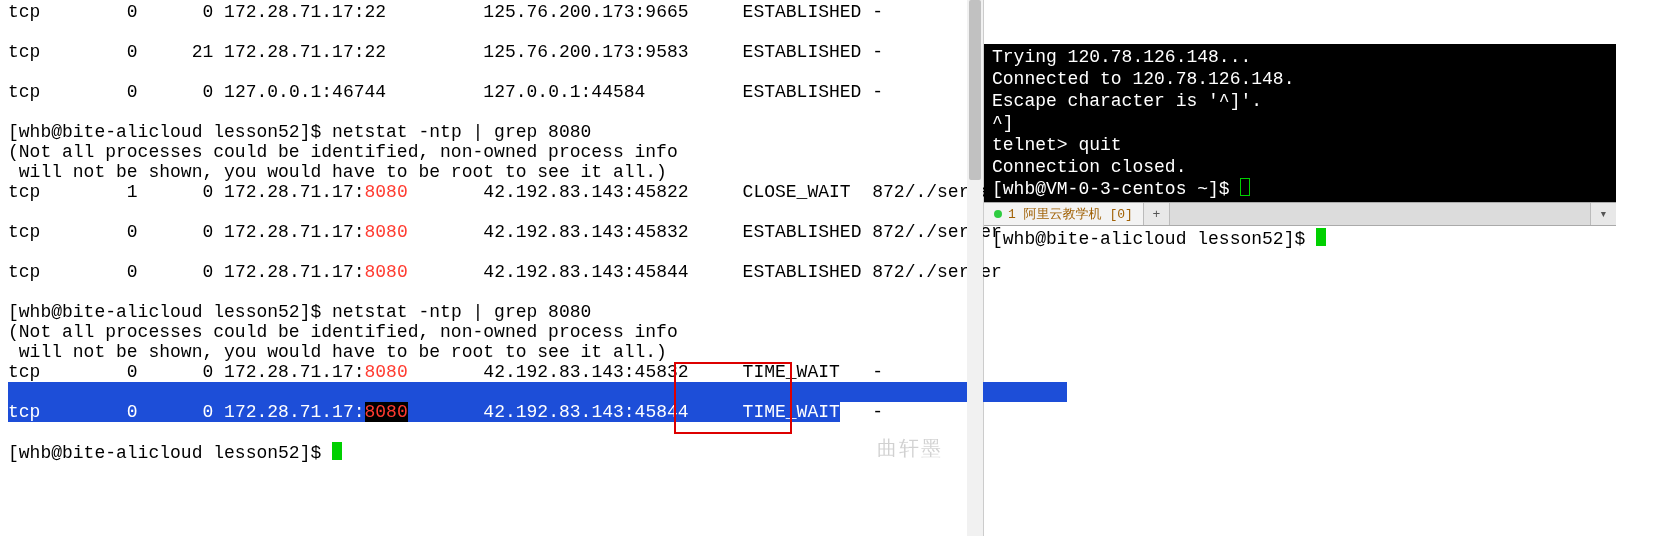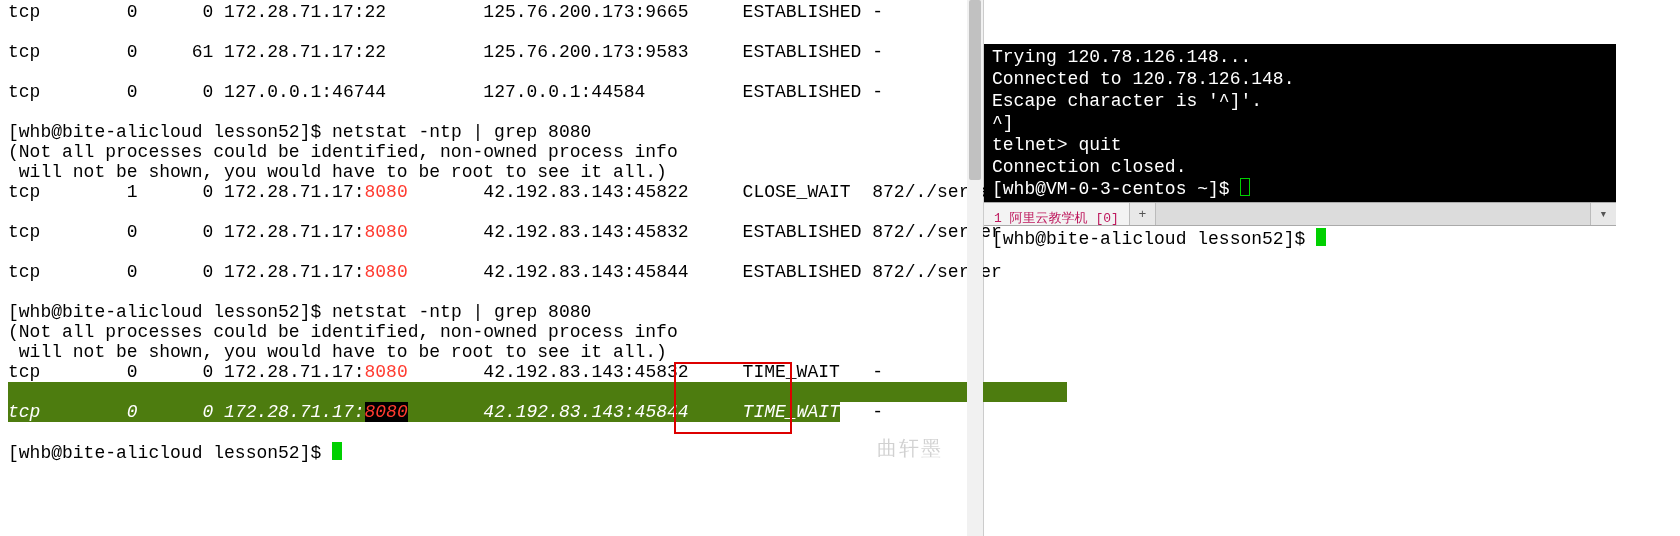--- a/index.html
+++ b/index.html
@@ -41,22 +41,21 @@
   .right-tabbar {
     height:24px; background:#dcdcdc;
     display:flex; align-items:stretch;
     border-top:1px solid #aaa; border-bottom:1px solid #aaa;
     font-size:13px;
   }
   .tab {
     display:flex; align-items:center; gap:6px;
     padding:0 10px; background:#f3f3f3;
     border-right:1px solid #bbb;
-    color:#be185d;
-    flex-direction:column;
+    color:#a16207;
   }
   .tab .dot{ width:8px;height:8px;border-radius:50%;background:#2ecc40;}
   .tab-add {
     width:26px; display:flex; align-items:center; justify-content:center;
     color:#555; border-right:1px solid #bbb; background:#e8e8e8;
   }
   .tab-menu {
     margin-left:auto; width:26px;
     display:flex;align-items:center;justify-content:center;
     color:#555; background:#e8e8e8; border-left:1px solid #bbb;
@@ -65,21 +64,21 @@
     background:#000; color:#fff;
     padding:2px 8px; line-height:22px; font-size:18px;
   }
   .right-bottom {
     background:#fff; color:#000;
     padding:2px 8px; line-height:22px; font-size:18px;
     flex:1;
   }
   .port-hl { color:#ff3b30; }
   .port-hl-inv { color:#ff3b30; background:#000; }
-  .sel-black { background:#4d7c0f; color:#fff;font-style:italic; }
+  .sel-black { background:#1d4ed8; color:#fff; }
   .green-cursor{
     display:inline-block; width:10px; height:18px;
     background:#00d000; vertical-align:-2px;
   }
   .green-cursor-outline{
     display:inline-block; width:10px; height:18px;
     border:1px solid #00d000; vertical-align:-2px;
   }
   .blue-select{
     display:inline-block; background:#3366cc; color:#fff;
@@ -94,21 +93,21 @@
     margin-top:12px;
   }
   pre{ font-family:inherit; white-space:pre; margin:0; }
 </style>
 </head>
 <body>
 
 <div class="left-pane">
 <pre><span><span>tcp</span>        <span>0</span>      <span>0</span> <span>172.28.71.17:22</span>         <span>125.76.200.173:9665</span>     <span>ESTABLISHED</span> <span>-</span></span>
 
-<span><span>tcp</span>        <span>0</span>     <span>61</span> <span>172.28.71.17:22</span>         <span>125.76.200.173:9583</span>     <span>ESTABLISHED</span> <span>-</span></span>
+<span><span>tcp</span>        <span>0</span>     <span>21</span> <span>172.28.71.17:22</span>         <span>125.76.200.173:9583</span>     <span>ESTABLISHED</span> <span>-</span></span>
 
 <span><span>tcp</span>        <span>0</span>      <span>0</span> <span>127.0.0.1:46744</span>         <span>127.0.0.1:44584</span>         <span>ESTABLISHED</span> <span>-</span></span>
 
 <span>[whb@bite-alicloud lesson52]$ </span><span>netstat -ntp | grep 8080</span>
 <span>(Not all processes could be identified, non-owned process info</span>
 <span> will not be shown, you would have to be root to see it all.)</span>
 <span><span>tcp</span>        <span>1</span>      <span>0</span> <span>172.28.71.17:</span><span class="port-hl">8080</span>       <span>42.192.83.143:45822</span>     <span>CLOSE_WAIT</span>  <span>872/./server</span></span>
 
 <span><span>tcp</span>        <span>0</span>      <span>0</span> <span>172.28.71.17:</span><span class="port-hl">8080</span>       <span>42.192.83.143:45832</span>     <span>ESTABLISHED</span> <span>872/./server</span></span>
 

